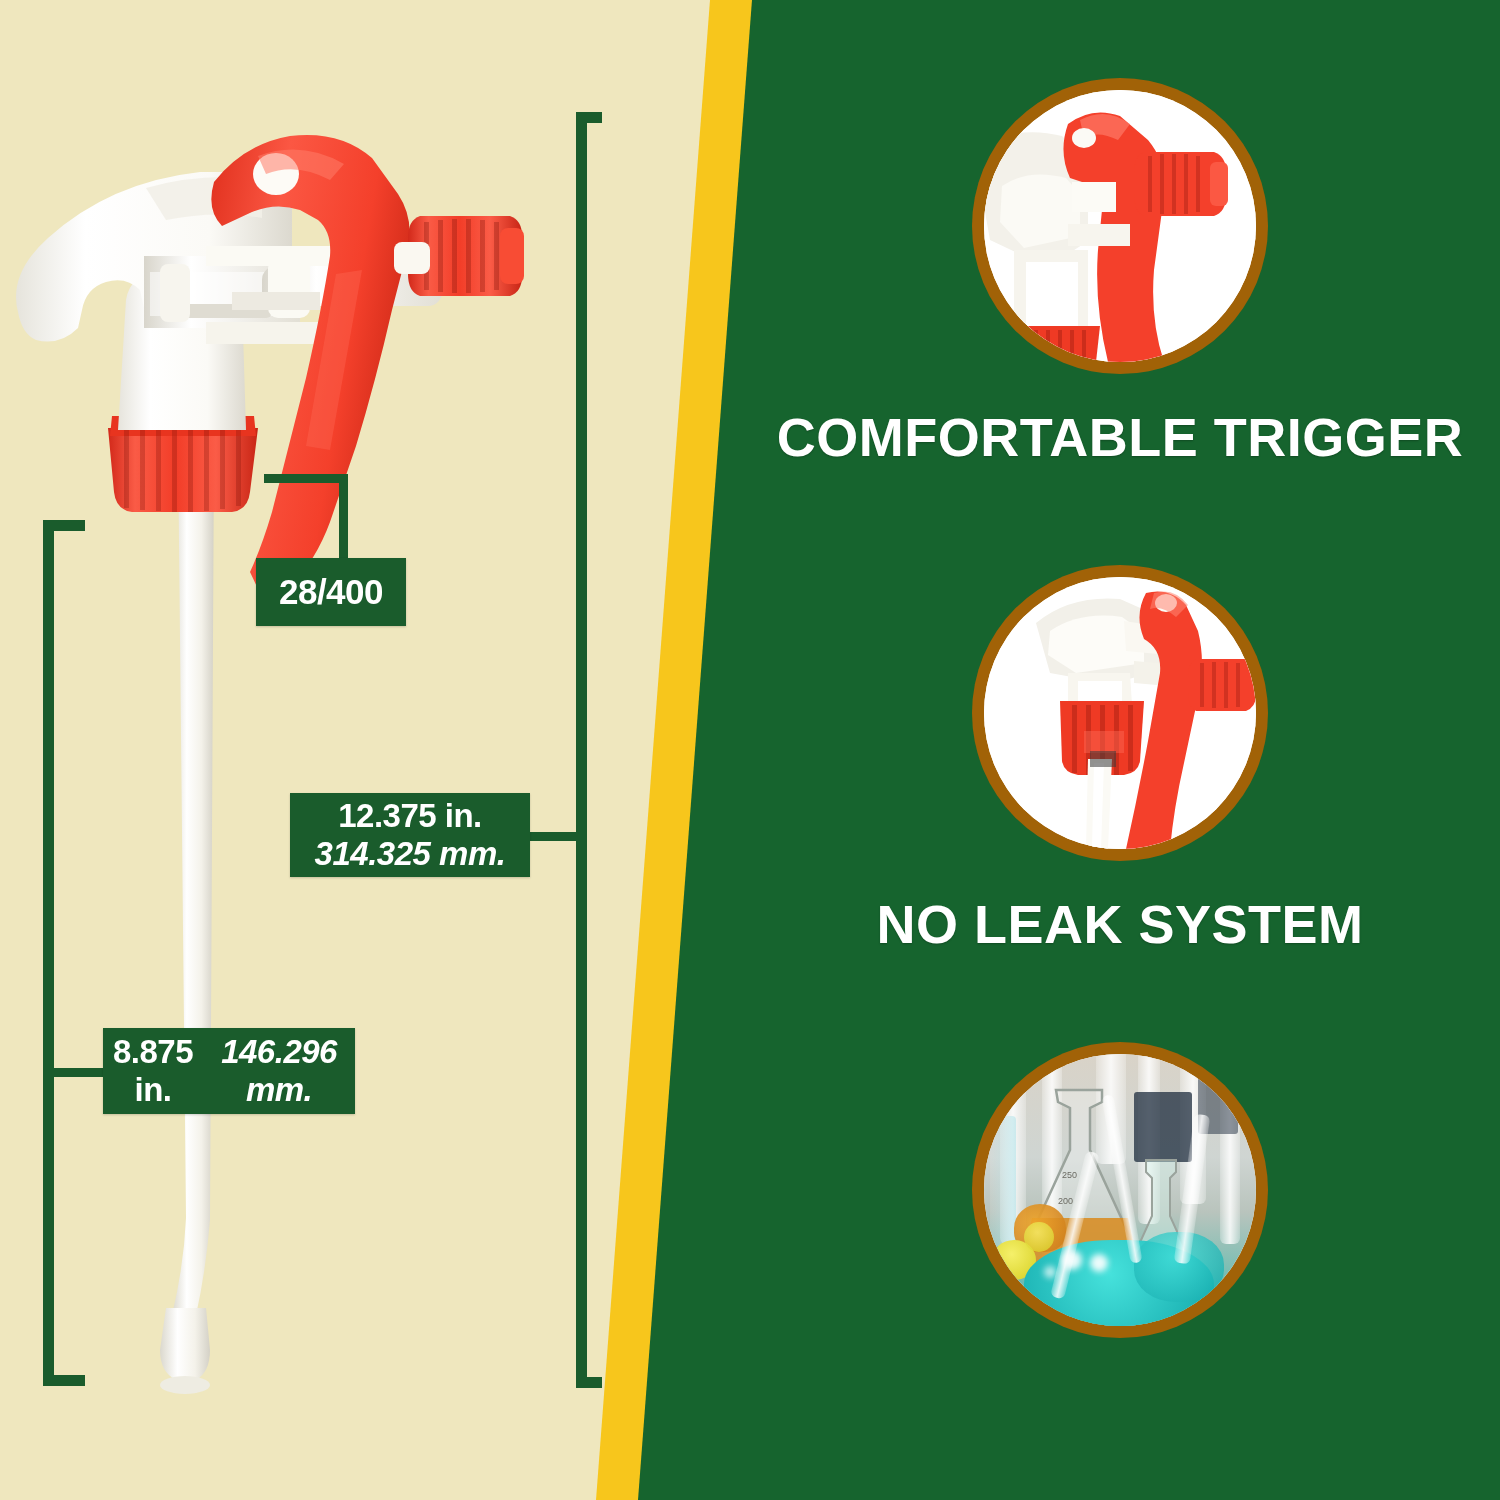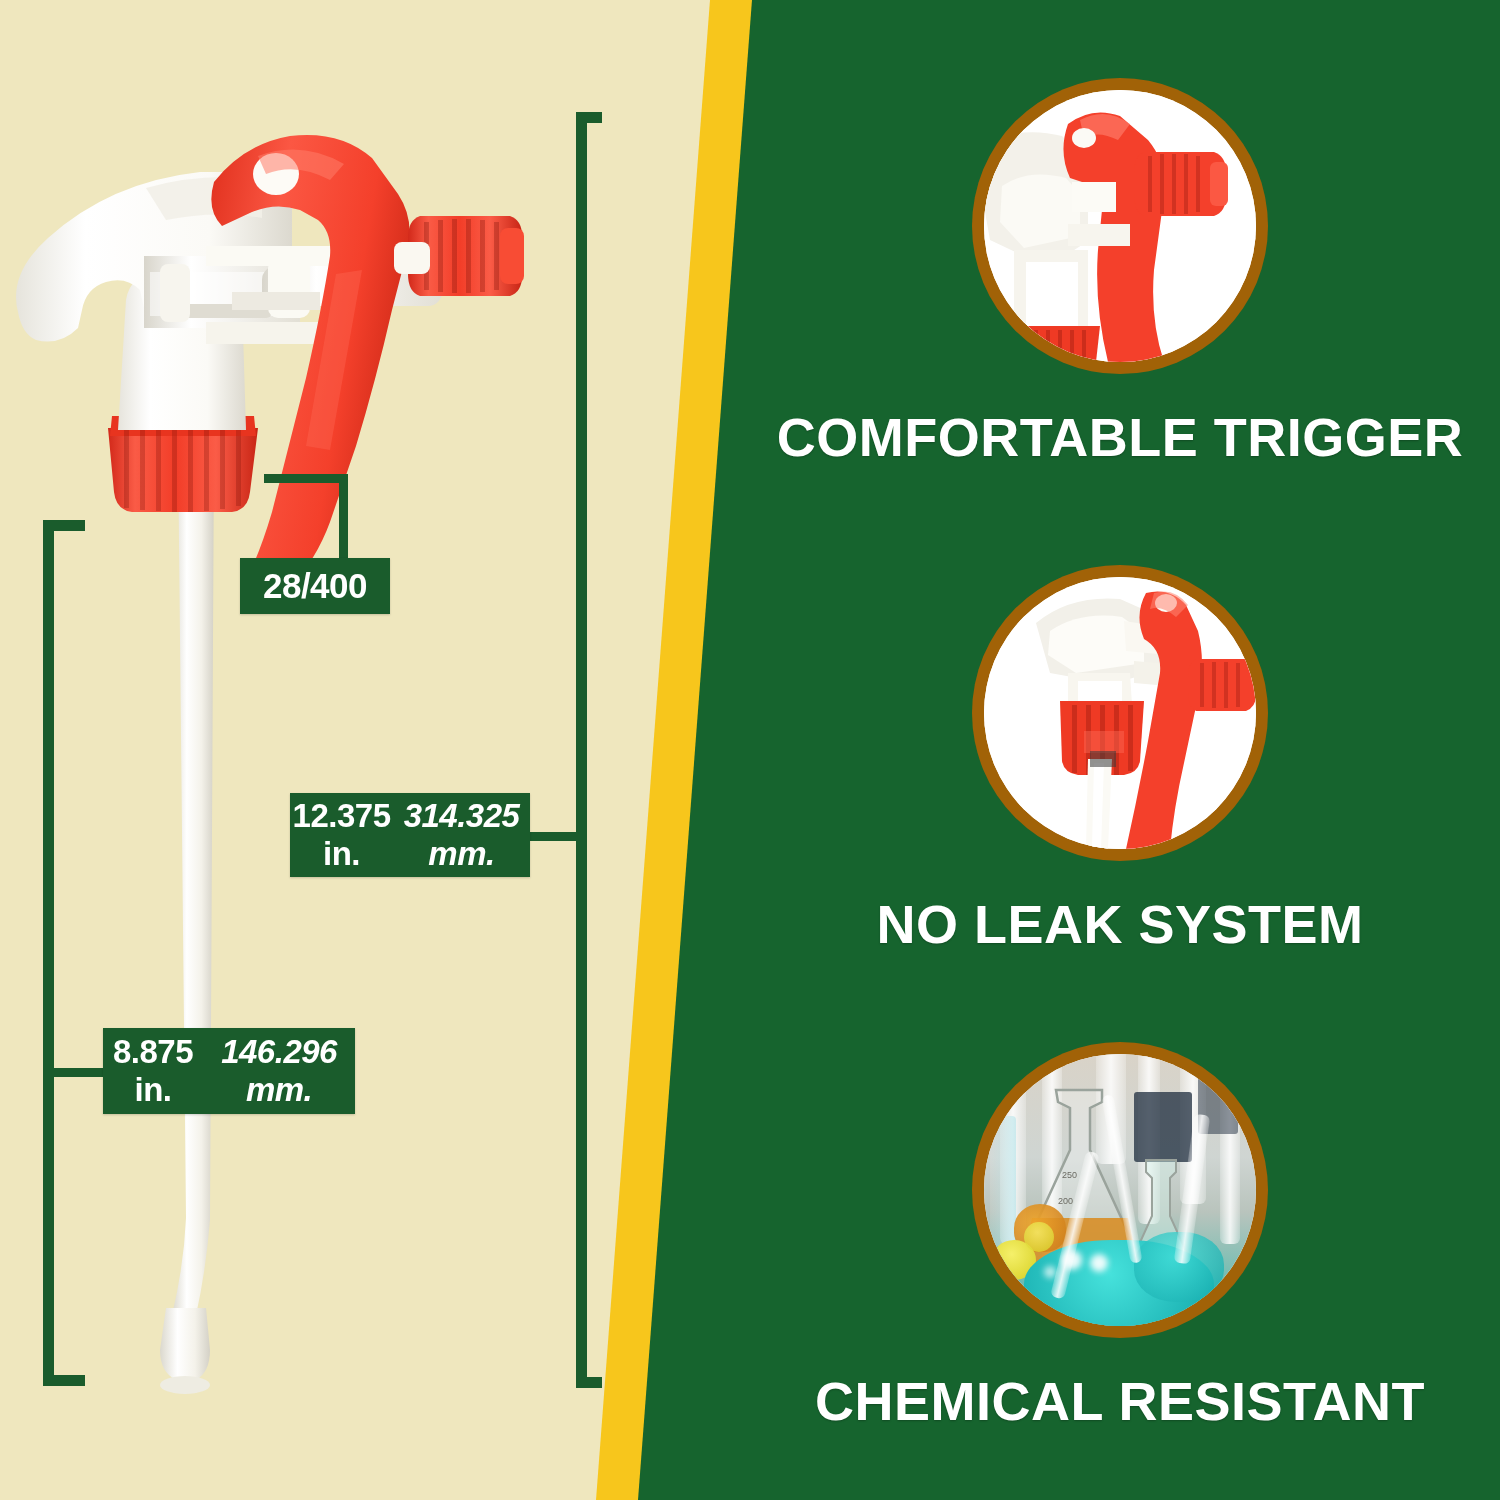--- a/index.html
+++ b/index.html
@@ -43,22 +43,22 @@
   .lead-v{position:absolute;left:339px;top:474px;width:9px;height:88px;background:#1A5C2C;}
 
   
   .tag{
     position:absolute;background:#1A5C2C;color:#FFFFFF;
     font-weight:bold;letter-spacing:-0.5px;
     display:flex;align-items:center;justify-content:center;
     text-align:center;line-height:1.16;
     box-shadow:0 1px 2px rgba(0,0,0,.18);
   }
-  .tag-28{left:240px;top:558px;width:150px;height:56px;font-size:35px;}
-  .tag-125{left:290px;top:793px;width:240px;height:84px;font-size:33px;flex-direction:row;}
+  .tag-28{left:256px;top:558px;width:150px;height:68px;font-size:35px;}
+  .tag-125{left:290px;top:793px;width:240px;height:84px;font-size:33px;flex-direction:column;}
   .tag-88{left:103px;top:1028px;width:252px;height:86px;font-size:33px;flex-direction:row;}
   .tag .l2{display:block;font-style:italic;}
 
   
   .feature{position:absolute;width:760px;left:740px;}
   .f1{top:78px;}
   .f2{top:565px;}
   .f3{top:1042px;}
 
   .circ-wrap{
@@ -388,16 +388,15 @@
           <div class="lab-glow" style="left:78px;top:196px;width:20px;height:20px;"></div>
           <div class="lab-glow" style="left:106px;top:200px;width:18px;height:18px;"></div>
           <div class="lab-glow" style="left:60px;top:212px;width:12px;height:12px;opacity:.7;"></div>
 
           <div class="tube" style="left:84px;top:96px;width:14px;height:150px;transform:rotate(14deg);"></div>
           <div class="tube" style="left:132px;top:40px;width:12px;height:170px;transform:rotate(-10deg);"></div>
           <div class="tube" style="left:200px;top:60px;width:16px;height:150px;transform:rotate(8deg);"></div>
         </div>
       </div>
     </div>
-    <div class="f-title">CHEMICAL RESISTANT</div>
   </div>
 
 </div>
 
 </body></html>

